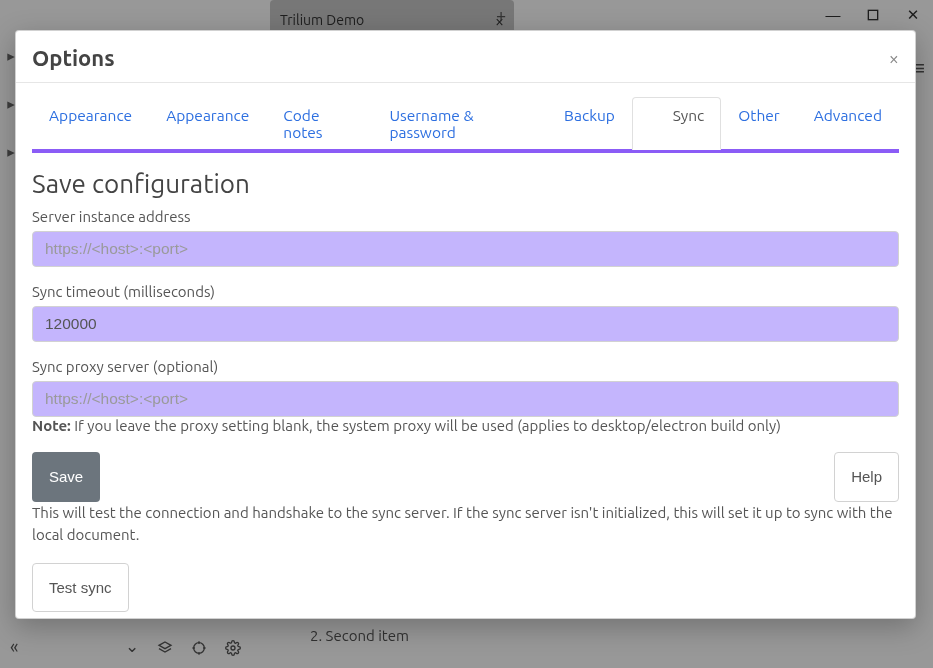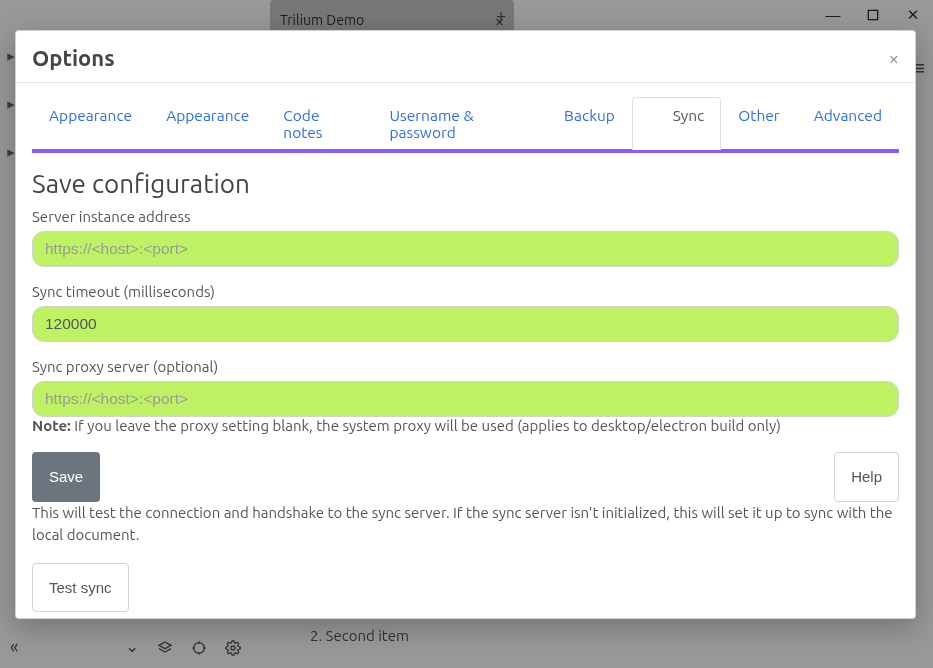--- a/index.html
+++ b/index.html
@@ -63,22 +63,22 @@
   .tab.active {
     color:#555; border-color:#e0e0e0; background:#fff;
     border-bottom:1px solid #fff;
     padding-left:40px;
   }
 
   h2.section { font-size:26px; font-weight:400; color:#444; margin: 2px 0 10px 0; }
   .form-label { font-size:15px; color:#555; margin-bottom:6px; margin-top:4px; display:block;}
   .form-input {
     width:100%; padding:8px 12px; font-size:15.5px;
-    border:1px solid #d2d2d2; border-radius:12px; color:#555; outline:none;
-    margin-bottom:12px; background:#bef264;
+    border:1px solid #d2d2d2; border-radius:4px; color:#555; outline:none;
+    margin-bottom:12px; background:#c4b5fd;
   }
   .form-input::placeholder { color:#9a9a9a; }
   .note-line { font-size:15px; color:#555; margin-top:-4px; }
   .note-line b { font-weight:700; }
 
   .btn-row { display:flex; justify-content:space-between; margin-top:18px; }
   .btn {
     padding:14px 16px; font-size:15px; border-radius:4px; cursor:pointer;
     border:1px solid transparent; line-height:1.3;
   }

